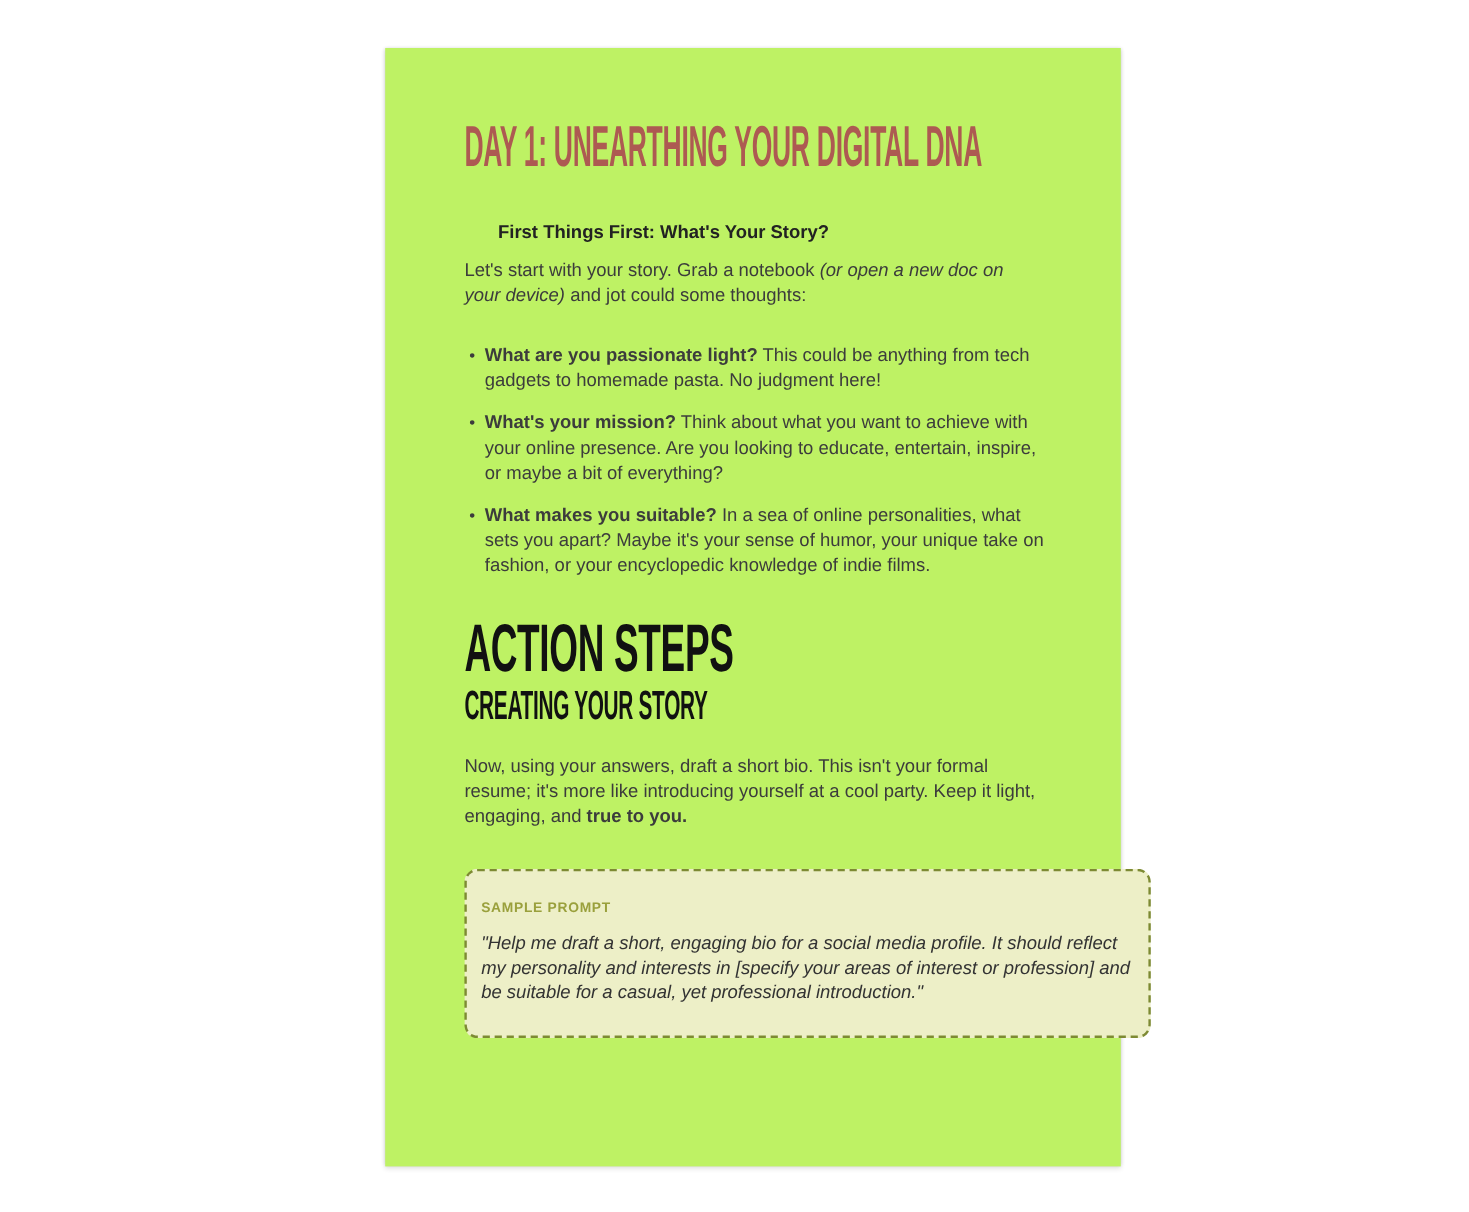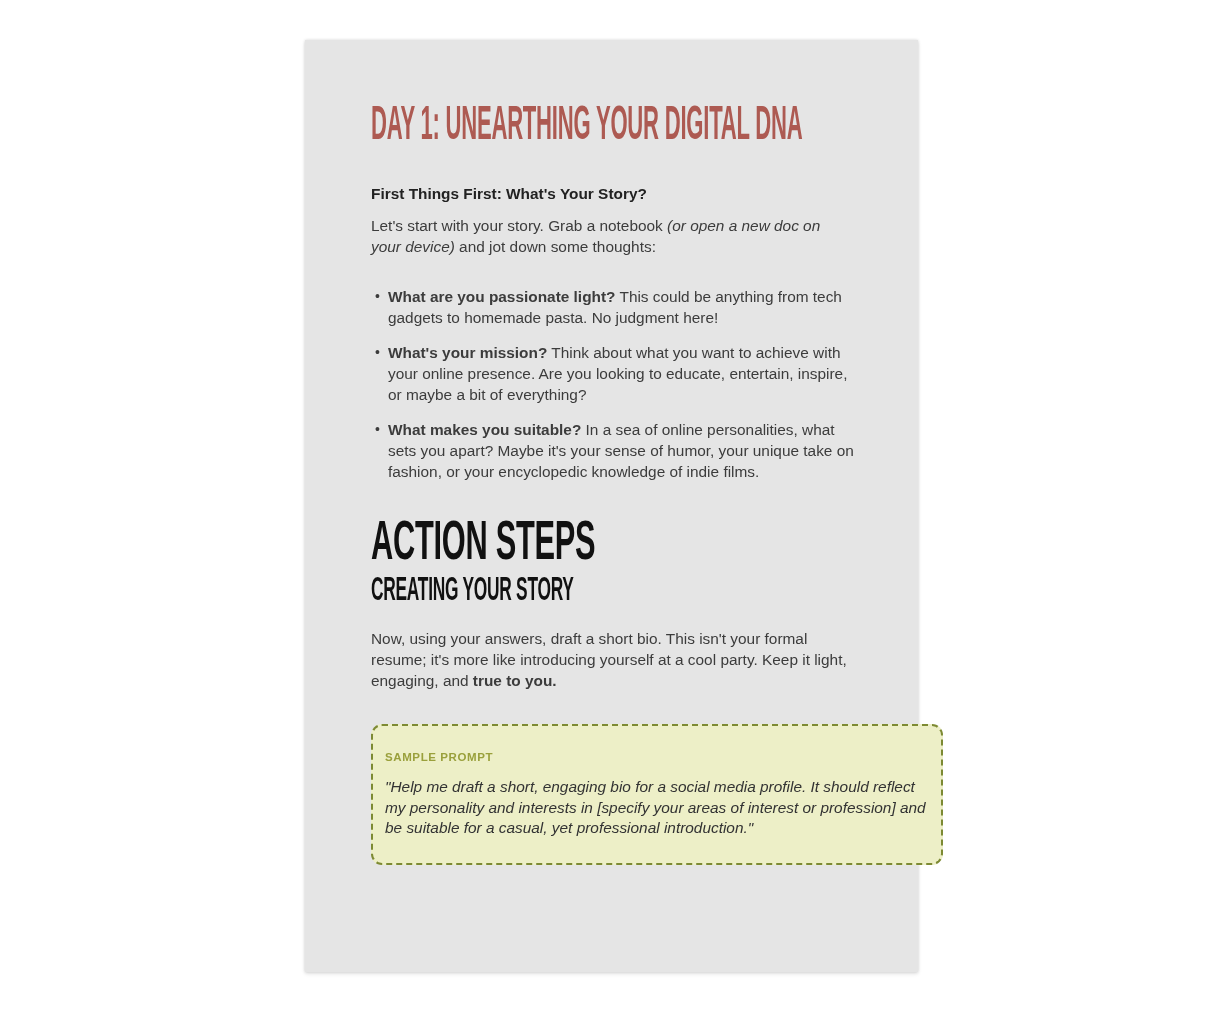--- a/index.html
+++ b/index.html
@@ -7,23 +7,23 @@
     width: 1224px; height: 1010px;
     background: #ffffff;
     font-family: "Liberation Sans", sans-serif;
     overflow: hidden;
   }
   .stage { position: relative; width: 1224px; height: 1010px; }
 
   
   .sheet {
     position: absolute;
-    left: 305px; top: 40px;
+    left: 321px; top: 40px;
     width: 613px; height: 932px;
-    background: #e5e5e5;
+    background: #bef264;
     box-shadow: 0 0 3px rgba(0,0,0,0.14), 0 2px 4px rgba(0,0,0,0.10);
   }
   .sheet::before {
     content: ""; position: absolute; z-index: -1;
     left: 10px; right: 10px; bottom: 6px; height: 16px;
     box-shadow: 0 10px 13px rgba(0,0,0,0.40);
     transform: rotate(-0.4deg);
   }
   .sheet::after {
     content: ""; position: absolute; z-index: -1;
@@ -63,21 +63,21 @@
   }
   .action-subheading {
     color: var(--heading-black, #111111);
     font-size: 34px;
     line-height: 32px;
     transform: scaleX(0.51);
   }
 
   
   .intro       { margin-top: 51px; }
-  .sec-heading { margin-top: 39px; font-weight: 700; color: #222; font-size: 15.4px; }
+  .sec-heading { margin-top: 39px; font-weight: 700; color: #222; font-size: 15.4px; margin-left: 28px; }
   .lead        { margin-top: 11px; }
   .lead .it, .prompt-text { font-style: italic; }
   .b           { font-weight: 700; }
 
   .bullets     { margin-top: 29px; }
   .bullet-row  { display: flex; }
   .bullet-row + .bullet-row { margin-top: 14px; }
   .bullet-marker {
     width: 17px; flex: 0 0 17px;
     padding-left: 4px;
@@ -118,21 +118,21 @@
   <div class="sheet">
     <div class="content">
 
       <h1 style="font-weight:700;">
         <span class="condensed doc-title">DAY 1: UNEARTHING YOUR DIGITAL DNA</span>
       </h1>
 
 
       <p class="sec-heading">First Things First: What's Your Story?</p>
 
-      <p class="lead"><span>Let's start with your story. Grab a notebook </span><span class="it">(or open a new doc on your device)</span><span> and jot down some thoughts:</span></p>
+      <p class="lead"><span>Let's start with your story. Grab a notebook </span><span class="it">(or open a new doc on your device)</span><span> and jot could some thoughts:</span></p>
 
       <div class="bullets">
 
         <div class="bullet-row">
           <span class="bullet-marker">•</span>
           <span class="bullet-body"><span class="b">What are you passionate light?</span><span> This could be anything from tech gadgets to homemade pasta. No judgment here!</span></span>
         </div>
 
         <div class="bullet-row">
           <span class="bullet-marker">•</span>

